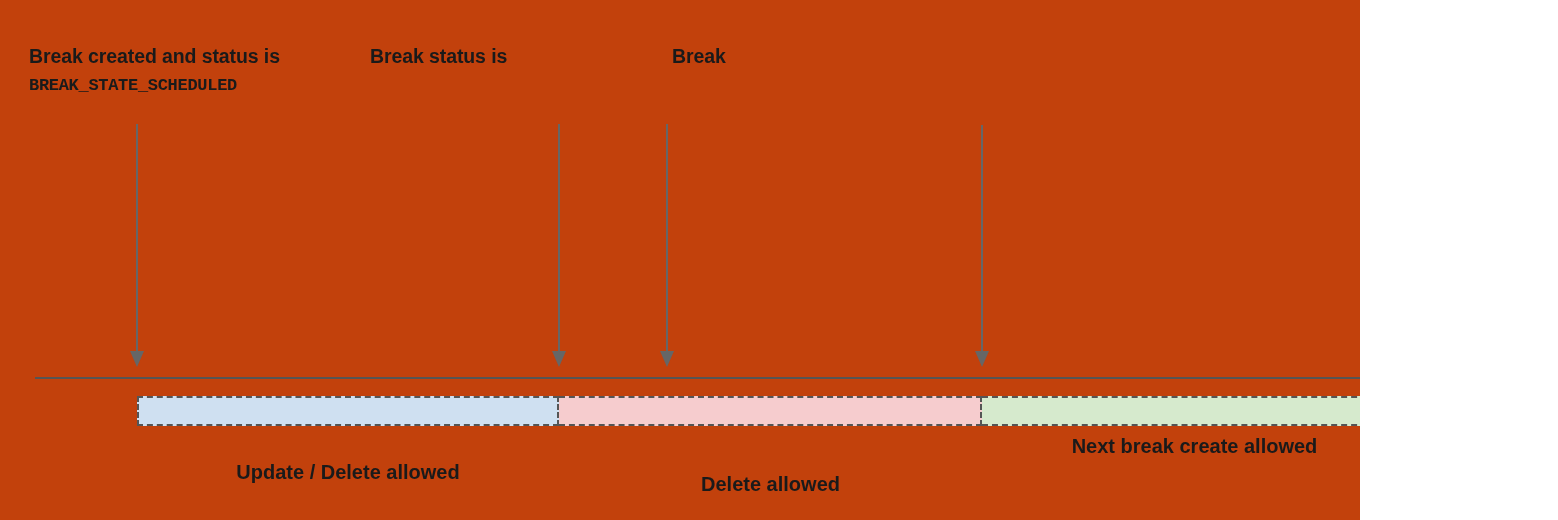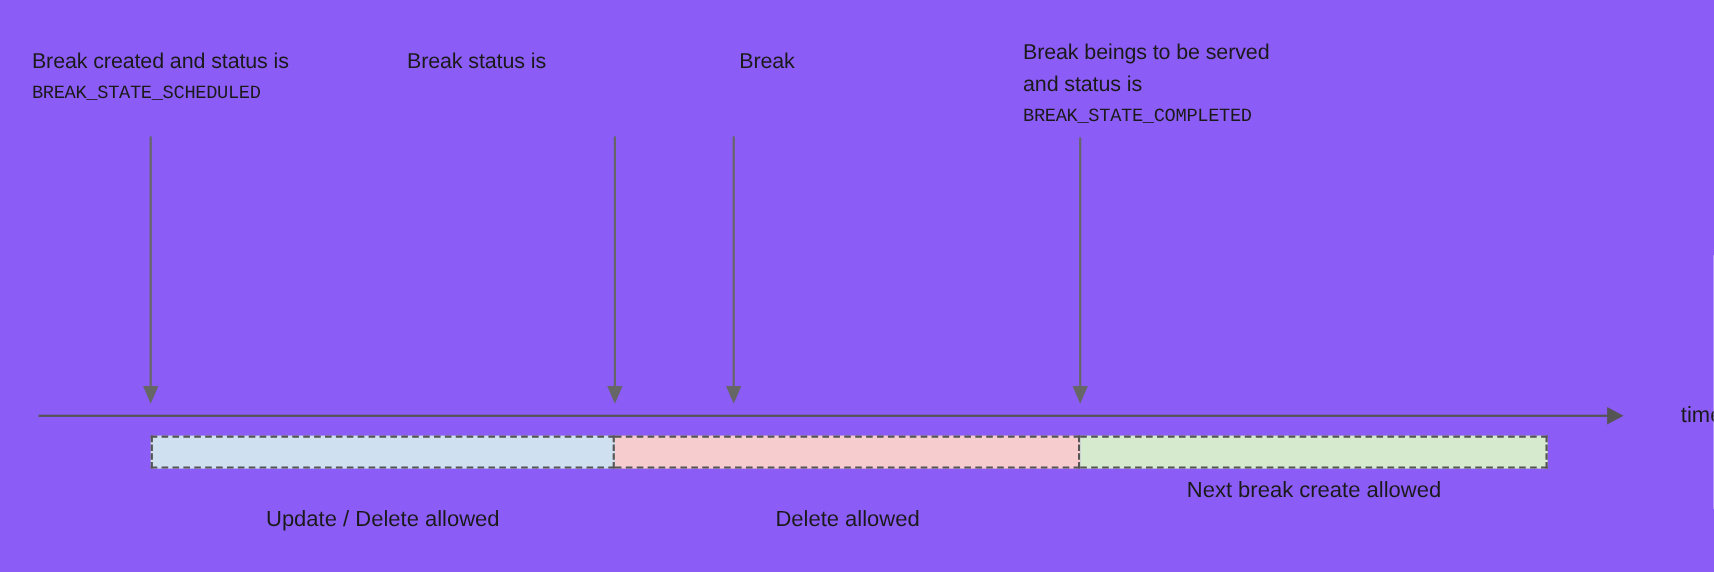--- a/index.html
+++ b/index.html
@@ -6,24 +6,25 @@
     margin: 0;
     padding: 0;
     background: #ffffff;
   }
   body {
     font-family: "Liberation Sans", sans-serif;
     -webkit-font-smoothing: antialiased;
   }
   #canvas {
     position: relative;
-    width: 1558px;
+    width: 1360px;
     height: 520px;
-    background: #8b5cf6;
+    background: #c2410c;
     overflow: hidden;
+    font-weight: bold;
   }
 
   
   .annotation {
     position: absolute;
     color: #1a1a1a;
   }
   .ann-line {
     display: block;
     white-space: pre;
@@ -120,25 +121,20 @@
   </div>
 
   <div class="annotation" style="left:354px; top:42px;margin-left:16px;">
     <span class="ann-line sans">Break status is</span>
   </div>
 
   <div class="annotation" style="left:672px; top:42px;">
     <span class="ann-line sans">Break</span>
   </div>
 
-  <div class="annotation" style="left:930px; top:34px;">
-    <span class="ann-line sans">Break beings to be served</span>
-    <span class="ann-line sans">and status is</span>
-    <span class="ann-line mono">BREAK_STATE_COMPLETED</span>
-  </div>
 
   <div class="pointer" style="left:129px; top:124px; height:243px;">
     <div class="shaft" style="height:227px;"></div>
     <div class="head" style="top:227px;"></div>
   </div>
 
   <div class="pointer" style="left:551px; top:124px; height:243px;">
     <div class="shaft" style="height:227px;"></div>
     <div class="head" style="top:227px;"></div>
   </div>
@@ -157,16 +153,16 @@
   <div id="axis-arrowhead" style="left:1461px; top:370px;"></div>
   <div id="axis-label" style="left:1484px; top:367px;margin-left:44px;">time</div>
 
   <div id="phase-bar" style="left:137px; top:396px; width:1270px; height:30px;">
     <div class="phase-seg" style="width:422px; background:#cfe0f1;"></div>
     <div class="phase-seg" style="width:423px; background:#f6ccce;"></div>
     <div class="phase-seg" style="width:425px; background:#d6eacd;"></div>
   </div>
 
   <div class="caption" style="left:137px; top:461px; width:422px;">Update / Delete allowed</div>
-  <div class="caption" style="left:559px; top:461px; width:423px;">Delete allowed</div>
+  <div class="caption" style="left:559px; top:473px; width:423px;">Delete allowed</div>
   <div class="caption" style="left:982px; top:435px; width:425px;">Next break create allowed</div>
 
 </div>
 
 </body></html>

